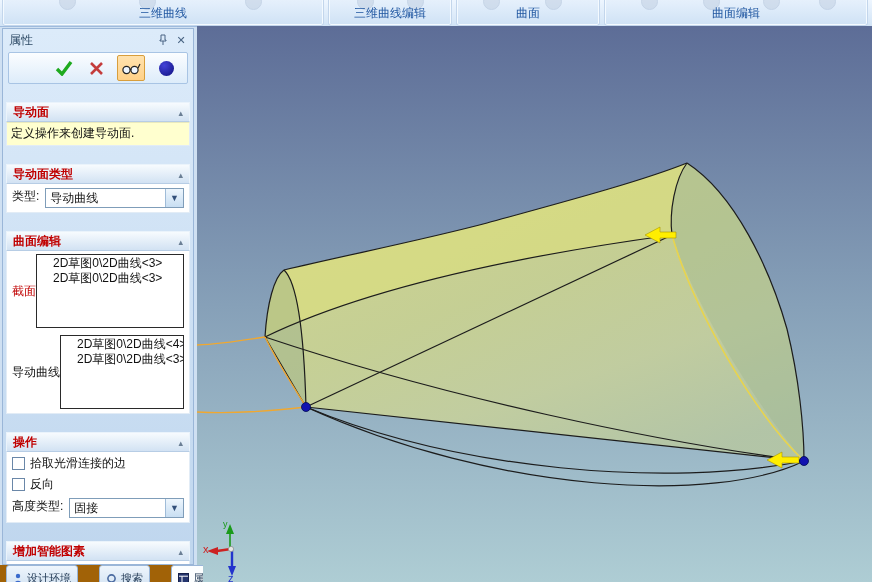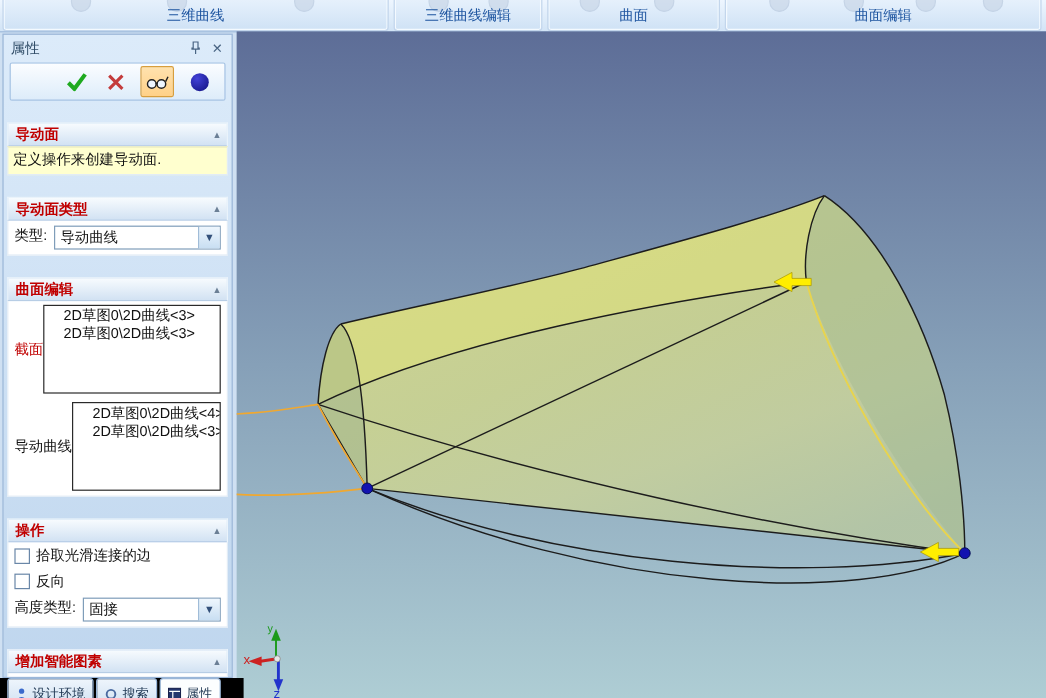--- a/index.html
+++ b/index.html
@@ -53,21 +53,21 @@
     border-left:1px solid #a0bcd8;display:flex;align-items:center;justify-content:center;
     color:#33507a;font-size:9px;}
   .listrow{display:flex;align-items:center;padding:3px 5px 4px;}
   .lbox{width:121px;height:70px;margin-left:auto;border:1px solid #2a2a2a;background:#fff;
     font-size:12px;line-height:15px;padding:1px 16px;overflow:hidden;white-space:nowrap;}
   .cbrow{display:flex;align-items:center;gap:5px;padding:3px 5px 1px;}
   .cb{width:13px;height:13px;box-sizing:border-box;border:1px solid #6a87a8;background:#fff;}
   .emptybox{width:121px;height:26px;margin-left:auto;border:1px solid #2a2a2a;background:#fff;}
   
   .statusbar{position:absolute;left:0;top:565px;width:197px;height:17px;
-    background:#000000;overflow:hidden;display:flex;gap:2px;padding-left:6px;}
+    background:#a16207;overflow:hidden;display:flex;gap:21px;padding-left:6px;}
   .stab{height:22px;display:flex;align-items:center;gap:4px;padding:1px 6px 0;
     border:1px solid #9ab6d8;border-radius:3px 3px 0 0;font-size:11px;color:#223a55;
     background:linear-gradient(#eef5fc,#d0e1f2);white-space:nowrap;}
   .stab.active{background:#fcfeff;}
 </style>
 </head>
 <body>
 
 <div class="ribbon">
   <div class="rgroup" style="left:2px;width:320px;">

